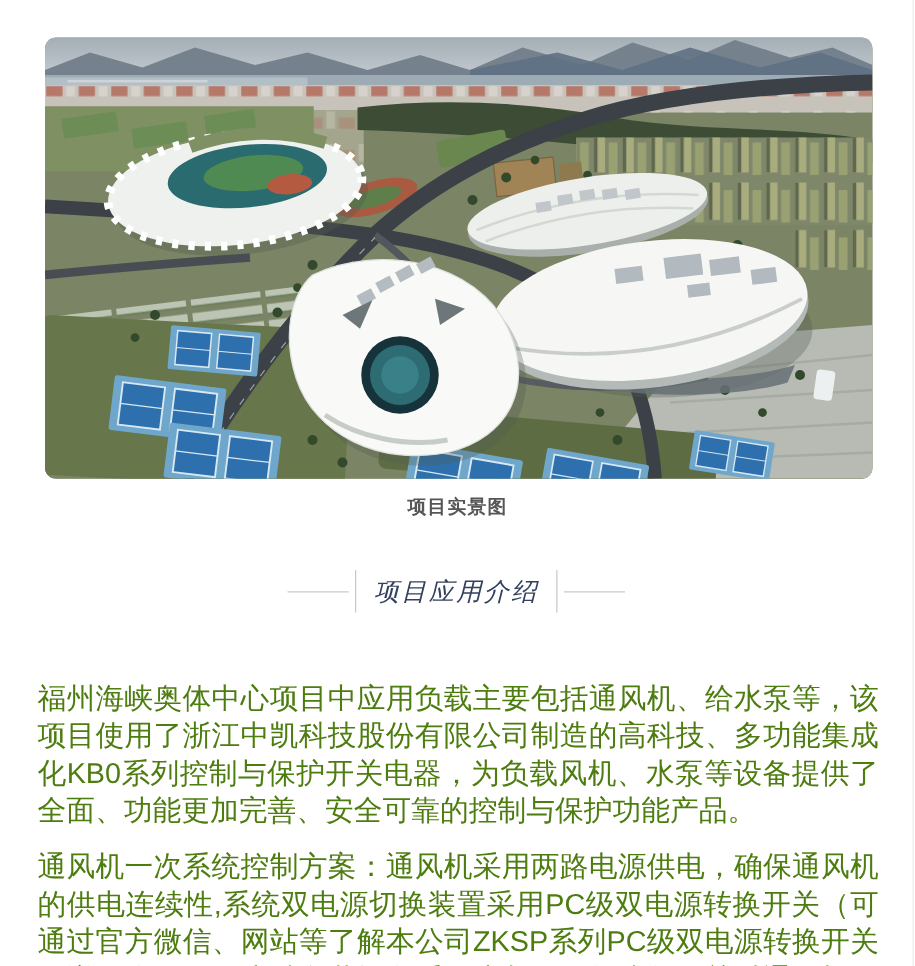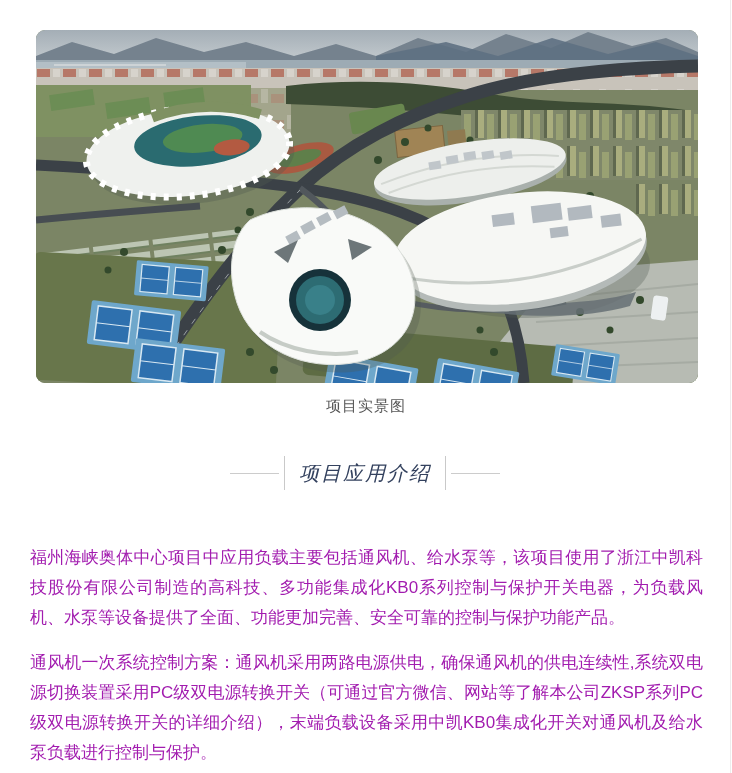--- a/index.html
+++ b/index.html
@@ -9,21 +9,21 @@
     -webkit-font-smoothing:antialiased;
   }
   .page{
     width:731px;
     min-height:772px;
     box-sizing:border-box;
     background:#ffffff;
     border-right:1px solid #ededed;
     border-bottom:1px solid #e6e6e6;
   }
-  figure.hero{margin:0;padding:30px 34px 0 36px;}
+  figure.hero{margin:0;padding:30px 34px 0 36px;font-weight:bold;}
   .hero-img{
     width:662px;height:353px;
     border-radius:9px;overflow:hidden;
     background:#7b8565;
   }
   .hero-img svg{display:block;}
   figcaption{
     text-align:center;
     margin-top:14px;
     font-size:15px;
@@ -45,23 +45,23 @@
     padding:0 9px;
     font-size:20px;
     font-weight:500;
     letter-spacing:2px;
     color:#33415e;
     font-style:italic;
   }
   .content{margin:52px 27px 0 30px;padding-bottom:6px;}
   .content p{
     margin:0 0 15px 0;
-    font-size:17px;
+    font-size:23px;
     line-height:30px;
-    color:#a21caf;
+    color:#4d7c0f;
     text-align:justify;
   }
 </style>
 </head>
 <body>
 
 <div class="page">
 
   <figure class="hero">
     <div class="hero-img">

